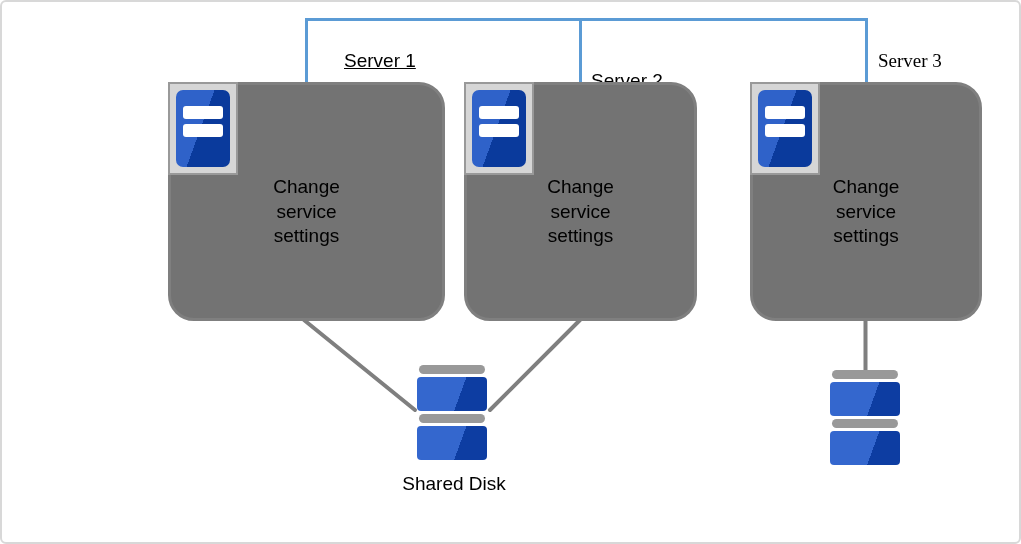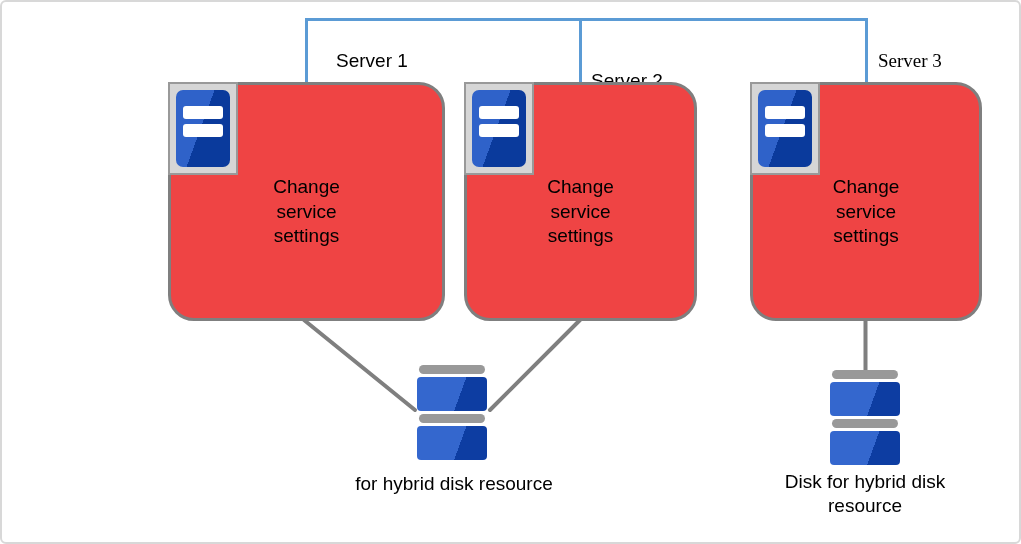--- a/index.html
+++ b/index.html
@@ -19,30 +19,30 @@
   .wire-blue { stroke: var(--network-blue, #5B9BD5); stroke-width: 3; fill: none; }
   .wire-gray { stroke: var(--line-gray, #7F7F7F); stroke-width: 4; fill: none; stroke-linecap: round; }
 
   .server-label {
     position: absolute;
     top: 49px;
     font-size: 19px;
     line-height: 20px;
     white-space: nowrap;
   }
-  #srv1-label { left: 334px; }
+  #srv1-label { left: 342px; text-decoration: underline; }
   #srv2-label { left: 589px; margin-top: 20px; }
   #srv3-label { left: 876px; font-family: Liberation Serif, serif; }
 
   .server-box {
     position: absolute;
     top: 80px;
     height: 239px;
     box-sizing: border-box;
-    background: #ef4444;
+    background: #737373;
     border: 3px solid var(--line-gray, #7F7F7F);
     border-radius: 26px;
   }
   #srv1-box { left: 166px; width: 277px; }
   #srv2-box { left: 462px; width: 233px; }
   #srv3-box { left: 748px; width: 232px; }
 
   .server-box .action {
     position: absolute;
     top: 90px;
@@ -166,21 +166,17 @@
   </div>
 
   <div class="disk" id="local-disk">
     <div class="cap"></div>
     <div class="platter"></div>
     <div class="cap"></div>
     <div class="platter"></div>
   </div>
 
   <div class="disk-label" id="shared-disk-label">
-    <div>for hybrid disk resource</div>
+    <div>Shared Disk</div>
   </div>
 
-  <div class="disk-label" id="local-disk-label">
-    <div>Disk for hybrid disk</div>
-    <div>resource</div>
-  </div>
 
 </div>
 
 </body></html>

